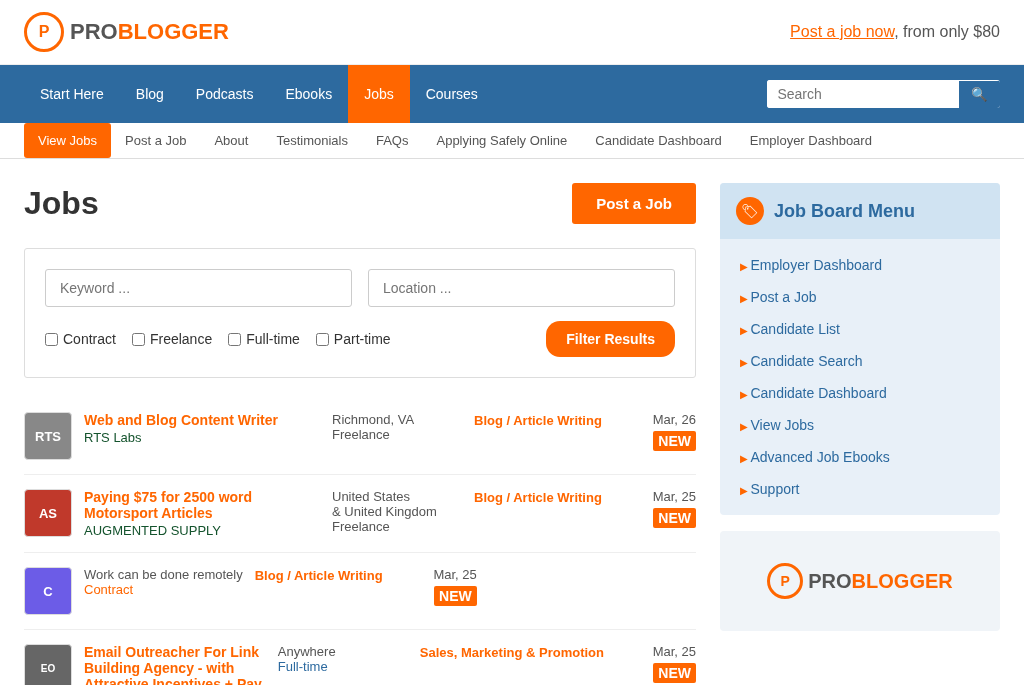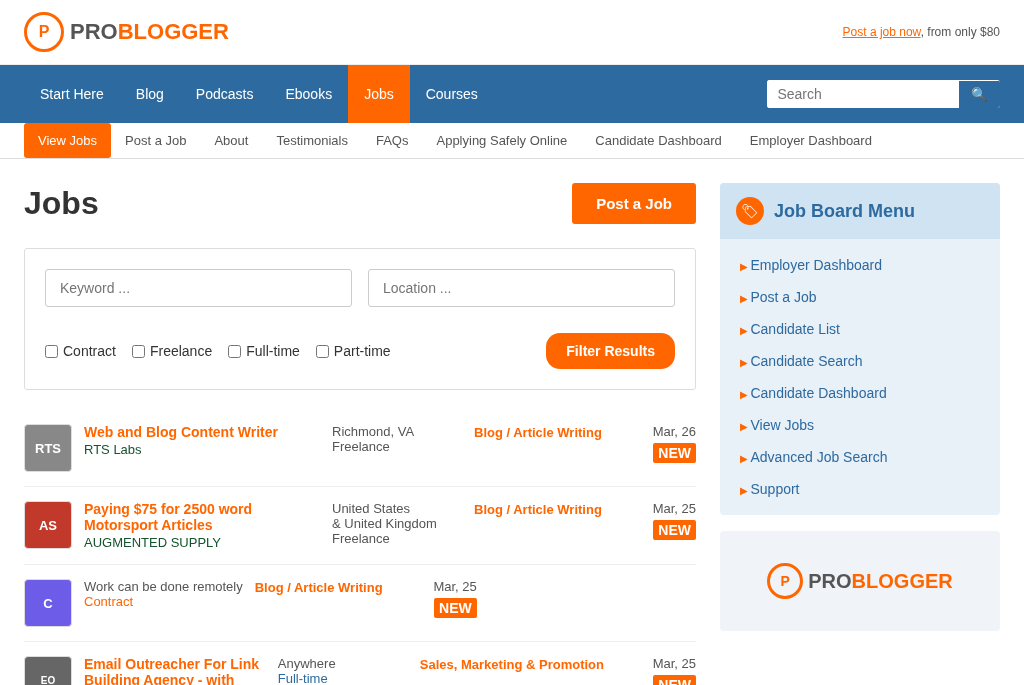--- a/index.html
+++ b/index.html
@@ -12,21 +12,21 @@
     }
     .logo { display: flex; align-items: center; }
     .logo-circle {
       width: 40px; height: 40px; border-radius: 50%; border: 3px solid #f60;
       display: flex; align-items: center; justify-content: center;
       font-weight: 900; color: #f60; font-size: 16px; margin-right: 6px;
     }
     .logo-text { font-size: 22px; font-weight: 900; }
     .logo-pro { color: #555; }
     .logo-blogger { color: #f60; }
-    .top-bar-right { font-size: 12px; color: #555; }
+    .top-bar-right { font-size: 16px; color: #555; }
     .top-bar-right a { color: #f60; text-decoration: underline; }
 
     
     .main-nav {
       background: #2d6a9f; display: flex; align-items: center; padding: 0 24px;
     }
     .main-nav a {
       color: #fff; text-decoration: none; padding: 21px 16px;
       font-size: 14px; display: block;
     }
@@ -61,21 +61,21 @@
 
     .page-header { display: flex; align-items: center; justify-content: space-between; margin-bottom: 24px; }
     .page-title { font-size: 32px; font-weight: 700; color: #333; }
     .post-job-btn {
       background: #f60; color: #fff; border: none; padding: 12px 24px;
       font-size: 15px; font-weight: 700; border-radius: 3px; cursor: pointer;
     }
 
     
     .search-form { border: 1px solid #ddd; padding: 20px; margin-bottom: 20px; border-radius: 3px; }
-    .search-inputs { display: flex; gap: 16px; margin-bottom: 26px; }
+    .search-inputs { display: flex; gap: 16px; margin-bottom: 14px; }
     .search-inputs input {
       flex: 1; border: 1px solid #ccc; padding: 10px 14px; border-radius: 3px;
       font-size: 14px; outline: none; color: #999;
     }
     .search-filters { display: flex; align-items: center; gap: 16px; }
     .filter-check { display: flex; align-items: center; gap: 5px; cursor: pointer; }
     .filter-check input { cursor: pointer; }
     .filter-btn {
       margin-left: auto; background: #f60; color: #fff; border: none;
       padding: 10px 20px; font-size: 14px; font-weight: 700; border-radius: 14px; cursor: pointer;
@@ -314,21 +314,21 @@
         <li>
           <a href="#">Candidate Search</a>
         </li>
         <li>
           <a href="#">Candidate Dashboard</a>
         </li>
         <li>
           <a href="#">View Jobs</a>
         </li>
         <li>
-          <a href="#">Advanced Job Search</a>
+          <a href="#">Advanced Job Ebooks</a>
         </li>
         <li>
           <a href="#">Support</a>
         </li>
       </ul>
     </div>
 
     <div class="sidebar-promo">
       <div class="promo-logo">
         <div class="promo-circle">P</div>

